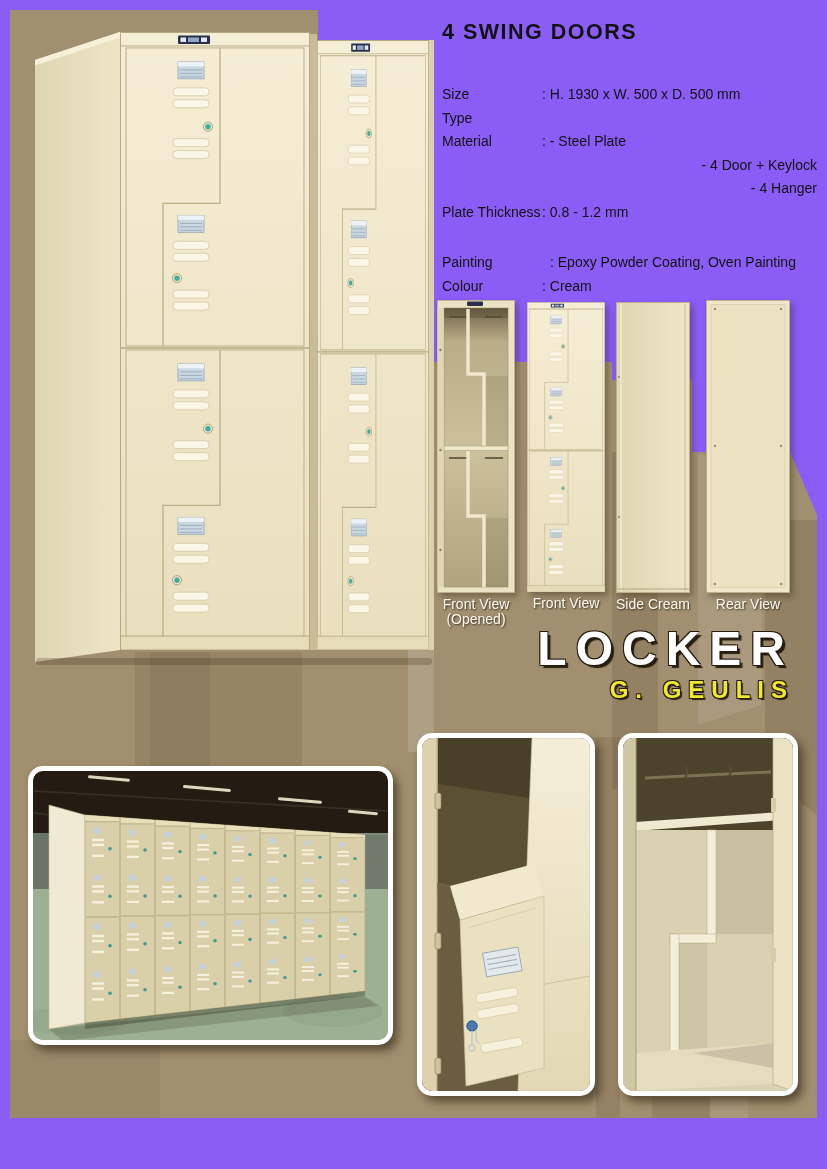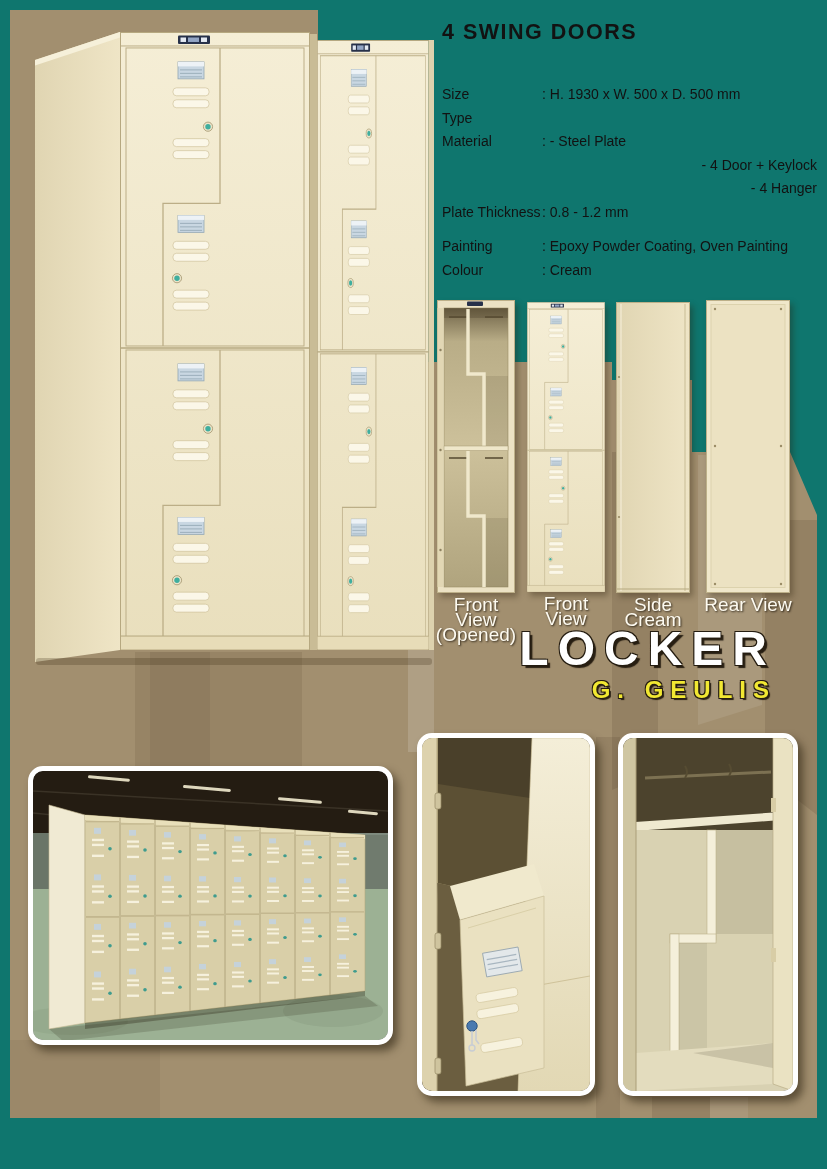--- a/index.html
+++ b/index.html
@@ -1,33 +1,33 @@
 <!DOCTYPE html>
 <html style="--background-taupe: #a28f6f; --background-taupe-dark: #8a795d; --locker-cream: #f3ecd2; --locker-cream-shade: #e6dbba; --interior-khaki: #c7bb95; --lock-teal: #3fae9e; --card-holder-blue: #c9d7e2; --brand-white: #ffffff; --brand-yellow: #f2e832; --text-black: #121212; --photo-floor-green: #9cb194; --photo-wall-gray: #7e8a7e; --photo-ceiling-dark: #241c12; --photo-locker-tan: #d9cfa8;"><head>
 <meta charset="utf-8">
 <style>
   html,body{margin:0;padding:0;background:#fff;}
-  .page{position:relative;width:827px;height:1169px;background:#0f766e;overflow:hidden;
+  .page{position:relative;width:827px;height:1169px;background:#8b5cf6;overflow:hidden;
         font-family:"Liberation Sans","DejaVu Sans",sans-serif;color:var(--text-black,#121212);}
   .abs{position:absolute;}
   svg{display:block;}
   
   .spec-sheet{position:absolute;left:442px;top:20px;width:375px;}
   .page-title{font-size:21.5px;font-weight:bold;letter-spacing:1.5px;color:var(--text-black,#121212);margin:0 0 38px 0;}
   .spec-rows{font-size:14px;line-height:23.5px;}
   .spec-row{display:grid;grid-template-columns:100px 1fr;}
-  .spec-row.gap{margin-top:11px;}
+  .spec-row.gap{margin-top:27px;gap:8px;}
   .spec-value.indent{padding-left:10px;text-align:right;}
   
   .view{position:absolute;text-align:center;}
   .view svg{margin:0 auto;box-shadow:3px 4px 6px rgba(40,28,10,.35);}
-  .view-label{margin-top:4px;font-size:19px;line-height:15px;color:#fdfaf0;
+  .view-label{margin-top:4px;font-size:14px;line-height:15px;color:#fdfaf0;
               text-shadow:1px 1px 2px rgba(20,14,4,.75);}
   
-  .brand{position:absolute;right:51px;top:622px;text-align:right;}
+  .brand{position:absolute;right:33px;top:622px;text-align:right;}
   .brand-product{font-size:48px;line-height:53px;font-weight:bold;letter-spacing:9px;color:var(--brand-white,#fff);
      text-shadow:-1px -1px 0 #241c10,1px -1px 0 #241c10,-1px 1px 0 #241c10,3px 3px 1px rgba(25,18,8,.9);}
   .brand-model{font-size:24px;line-height:29px;font-weight:bold;letter-spacing:7px;color:var(--brand-yellow,#f2e832);
      text-shadow:-1px -1px 0 #241c10,1px -1px 0 #241c10,-1px 1px 0 #241c10,2px 2px 1px rgba(25,18,8,.9);}
   
   .photo{position:absolute;border:5px solid #fff;border-radius:15px;
          box-shadow:5px 6px 9px rgba(35,25,10,.55);overflow:hidden;background:#888;}
   .photo svg{border-radius:9px;}
 </style>
 </head>

